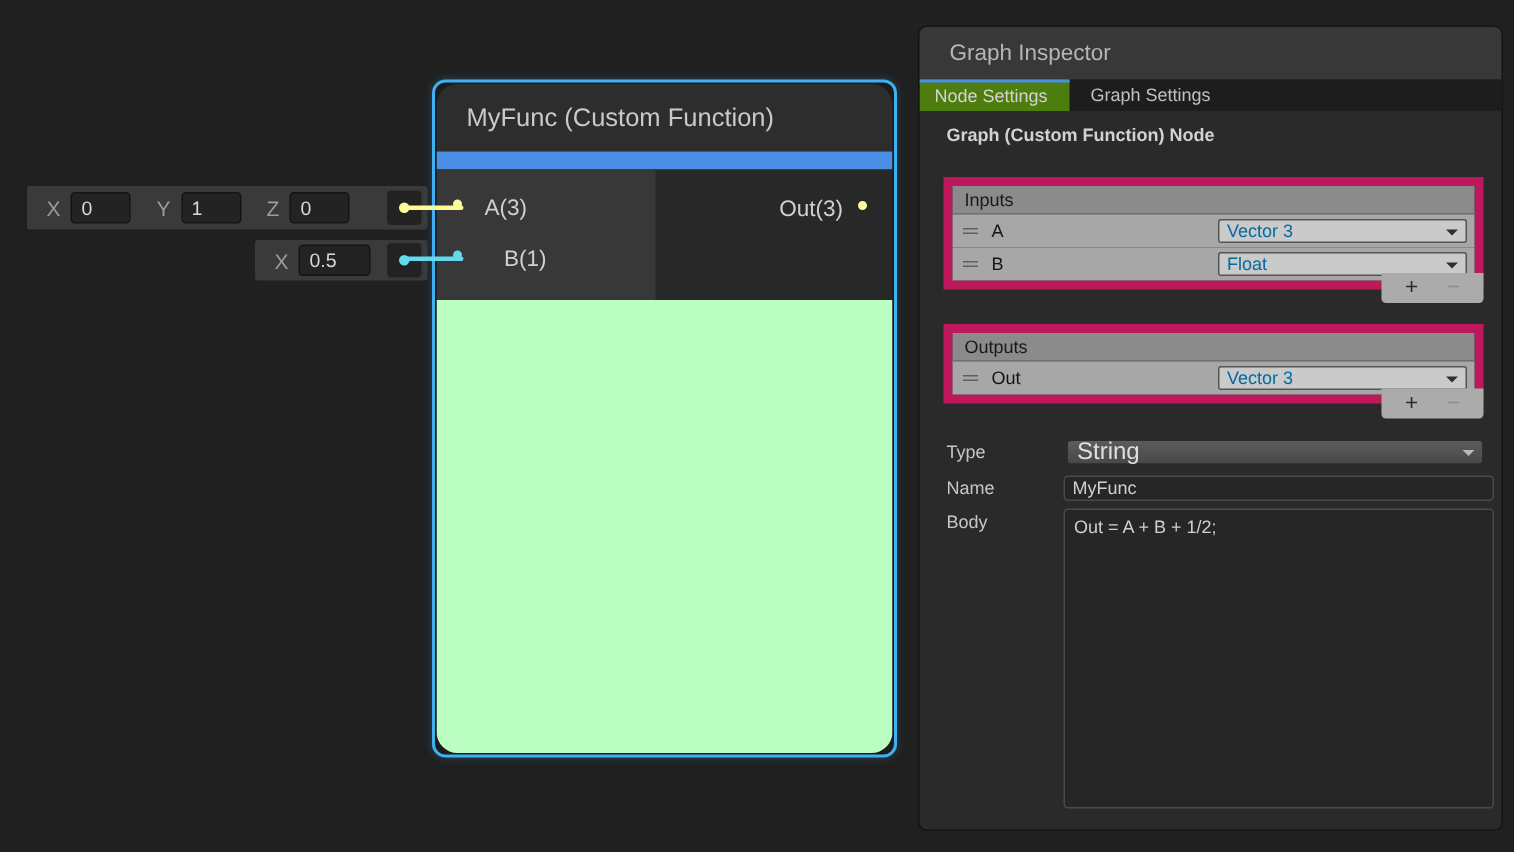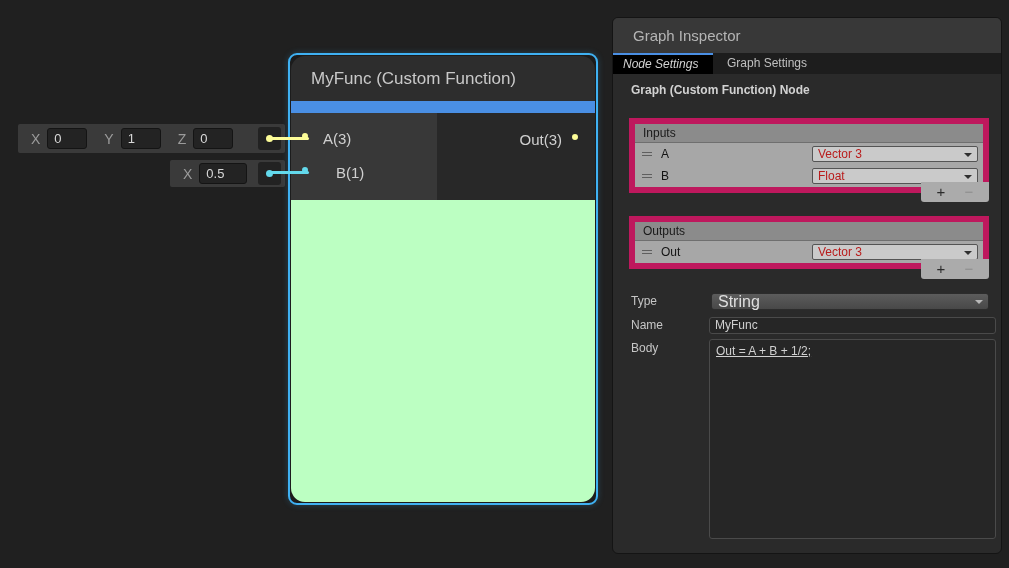--- a/index.html
+++ b/index.html
@@ -37,52 +37,52 @@
   .port-circle.yellow{border:3px solid var(--port-yellow);}
   .port-circle.cyan{border:3px solid var(--port-cyan);}
   .port-label{position:absolute;color:#d0d0d0;font-size:15px;line-height:18px;}
 
   
   #panel{position:absolute;left:612px;top:17px;width:390px;height:537px;background:var(--panel-bg);
          border-radius:6px;overflow:hidden;border:1px solid #141414;}
   #panel-header{height:35px;background:var(--panel-header-bg);color:#b5b5b5;font-size:15px;line-height:35px;padding-left:20px;}
   #tabbar{height:21px;background:#1d1d1d;display:flex;}
   .tab{font-size:12px;color:#c0c0c0;}
-  .tab.active{width:100px;background:#000000;border-top:2px solid var(--accent);color:#d4d4d4;
-              padding-left:10px;line-height:18px;font-style:italic;}
+  .tab.active{width:100px;background:#4d7c0f;border-top:2px solid var(--accent);color:#d4d4d4;
+              padding-left:10px;line-height:18px;}
   .tab.inactive{padding:0 14px;line-height:21px;}
   #panel-heading{position:absolute;left:18px;top:65px;font-size:12px;font-weight:bold;color:#d2d2d2;}
 
   .ulist{position:absolute;left:16px;width:360px;border:6px solid #be185d;}
   .ulist-header{height:19px;background:var(--list-header-bg);border-bottom:1px solid #6f6f6f;
                 color:#191919;font-size:12px;line-height:18px;padding-left:8px;}
   .ulist-row{height:22px;background:var(--list-bg);display:flex;align-items:center;padding-left:7px;}
   .drag-handle{width:10px;margin-right:9px;}
   .drag-handle i{display:block;height:0;border-top:1px solid #5f5f5f;margin:2px 0;}
   .row-name{font-size:12px;color:#141414;}
   .dd-light{margin-left:auto;margin-right:5px;width:166px;height:16px;background:var(--dropdown-light-bg);
-            border:1px solid #545454;border-radius:2px;position:relative;font-size:12px;color:#b91c1c;
+            border:1px solid #545454;border-radius:2px;position:relative;font-size:12px;color:#0369a1;
             line-height:14px;padding-left:5px;}
   .chev{position:absolute;right:5px;top:6px;width:0;height:0;border-left:4px solid transparent;
         border-right:4px solid transparent;border-top:4px solid #2f2f2f;}
   .ufooter{position:absolute;width:68px;height:20px;background:#ababab;border-radius:0 0 3px 3px;
            display:flex;align-items:center;justify-content:center;}
   .btn-add,.btn-rem{width:28px;text-align:center;font-size:15px;line-height:18px;cursor:default;}
   .btn-add{color:#2b2b2b;}
   .btn-rem{color:#8d8d8d;}
 
   .prop-label{position:absolute;left:18px;font-size:12px;color:#c6c6c6;}
   .dd-dark{position:absolute;left:98px;width:278px;height:17px;background:linear-gradient(#5c5c5c,#484848);
            border:1px solid #2c2c2c;border-radius:3px;font-size:16px;color:#dfdfdf;line-height:15px;
            padding-left:6px;}
   .dd-dark .chev{border-top-color:#b8b8b8;}
   .dark-field{position:absolute;left:96px;width:287px;background:var(--field-dark-bg);border:1px solid #4a4a4a;
               border-radius:3px;font-size:12px;color:#d0d0d0;}
   #name-field{height:17px;line-height:15px;padding-left:5px;}
-  #body-field{height:200px;padding:4px 6px;text-decoration:underline;}
+  #body-field{height:200px;padding:4px 6px;}
 </style>
 </head>
 <body>
 
 <div id="stage">
 
   <div class="vrow" style="left:18px;top:124px;width:267px;height:29px;">
     <span class="axis">X</span>
     <div class="vfield w40">0</div>
     <span class="axis">Y</span>

